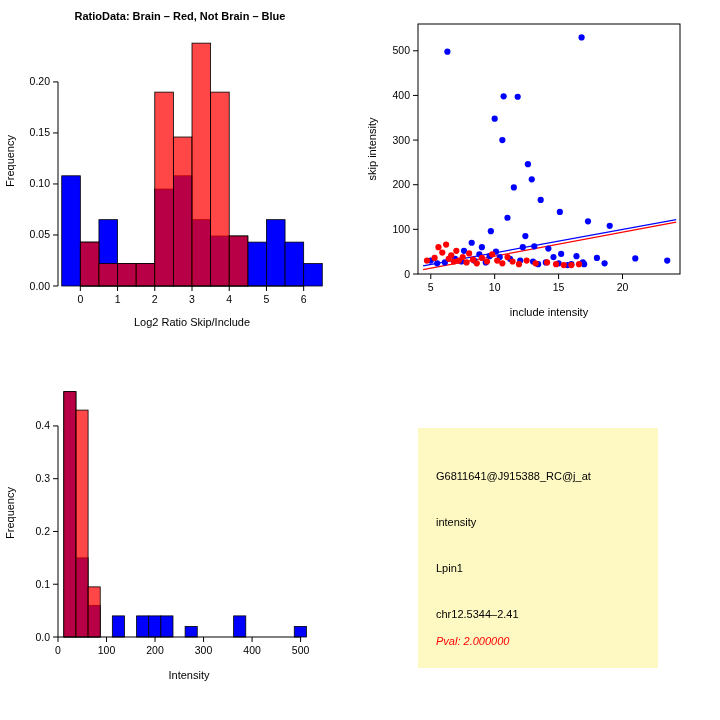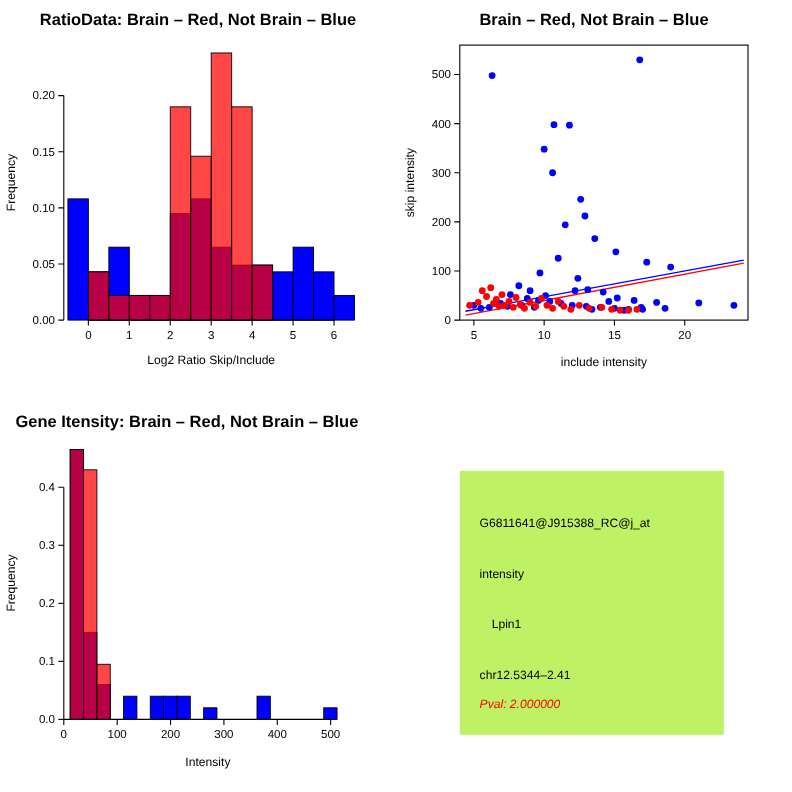--- a/index.html
+++ b/index.html
@@ -1,19 +1,19 @@
 <!DOCTYPE html>
 <html><head>
 <meta charset="utf-8">
 <style>
   html,body{margin:0;padding:0;background:#ffffff;}
   body{width:720px;height:720px;font-family:"Liberation Sans",sans-serif;color:#000;overflow:hidden;}
   .page{position:relative;width:720px;height:720px;}
   .panel{position:absolute;}
-  .title{font-size:15px;font-weight:bold;text-align:center;white-space:nowrap;}
+  .title{font-size:11px;font-weight:bold;text-align:center;white-space:nowrap;}
   svg{display:block;}
   text{font-family:"Liberation Sans",sans-serif;}
   .infobox{position:absolute;background:#e7c8cd;}
   .infotext{position:absolute;font-size:11px;color:#000;white-space:nowrap;}
   .infotext.pval{color:#ff0000;font-style:italic;}
 </style>
 </head>
 <body>
 
 <div class="page">
@@ -69,21 +69,20 @@
         <line x1="58" y1="110.93877551020407" x2="53" y2="110.93877551020407" stroke="#000" stroke-width="1"></line>
         <text x="50" y="114.43877551020407" font-size="10.5" text-anchor="end" fill="#000">0.15</text>
         <line x1="58" y1="59.918367346938766" x2="53" y2="59.918367346938766" stroke="#000" stroke-width="1"></line>
         <text x="50" y="63.418367346938766" font-size="10.5" text-anchor="end" fill="#000">0.20</text>
         <text x="192" y="304" font-size="11" text-anchor="middle" fill="#000">Log2 Ratio Skip/Include</text>
         <text x="14" y="139" font-size="11" text-anchor="middle" fill="#000" transform="rotate(-90 14 139)">Frequency</text>
       </svg>
   </div>
 
   <div class="panel" style="left:360px;top:10px;width:360px;height:350px;">
-    <div class="title" style="width:360px;">Brain – Red, Not Brain – Blue</div>
     <svg id="svg-scatter" width="360" height="330">
         <rect x="58" y="14" width="262" height="250" fill="none" stroke="#000" stroke-width="1"></rect>
         <line x1="70.78048780487805" y1="264" x2="70.78048780487805" y2="269" stroke="#000" stroke-width="1"></line>
         <text x="70.78048780487805" y="281" font-size="10.5" text-anchor="middle" fill="#000">5</text>
         <line x1="134.6829268292683" y1="264" x2="134.6829268292683" y2="269" stroke="#000" stroke-width="1"></line>
         <text x="134.6829268292683" y="281" font-size="10.5" text-anchor="middle" fill="#000">10</text>
         <line x1="198.58536585365854" y1="264" x2="198.58536585365854" y2="269" stroke="#000" stroke-width="1"></line>
         <text x="198.58536585365854" y="281" font-size="10.5" text-anchor="middle" fill="#000">15</text>
         <line x1="262.4878048780488" y1="264" x2="262.4878048780488" y2="269" stroke="#000" stroke-width="1"></line>
         <text x="262.4878048780488" y="281" font-size="10.5" text-anchor="middle" fill="#000">20</text>
@@ -180,21 +179,20 @@
         <circle cx="196.02926829268293" cy="254.17857142857142" r="3.1" fill="#ff0000"></circle>
         <circle cx="203.69756097560978" cy="255.07142857142858" r="3.1" fill="#ff0000"></circle>
         <circle cx="211.36585365853657" cy="255.07142857142858" r="3.1" fill="#ff0000"></circle>
         <circle cx="219.03414634146344" cy="254.17857142857142" r="3.1" fill="#ff0000"></circle>
         <text x="189" y="306" font-size="11" text-anchor="middle" fill="#000">include intensity</text>
         <text x="16" y="139" font-size="11" text-anchor="middle" fill="#000" transform="rotate(-90 16 139)">skip intensity</text>
       </svg>
   </div>
 
   <div class="panel" style="left:0;top:375px;width:360px;height:345px;">
-    <div class="title" style="width:360px;text-align:left;padding-left:14px;">Gene Itensity: Brain – Red, Not Brain – Blue</div>
     <svg id="svg-hist-intensity" width="360" height="325">
         <rect x="63.82222222222222" y="16.638297872340388" width="12.129629629629633" height="245.3617021276596" fill="#0000ff" stroke="#000" stroke-width="0.8"></rect>
         <rect x="75.95185185185186" y="182.85106382978722" width="12.129629629629633" height="79.14893617021278" fill="#0000ff" stroke="#000" stroke-width="0.8"></rect>
         <rect x="88.08148148148149" y="230.3404255319149" width="12.129629629629619" height="31.65957446808511" fill="#0000ff" stroke="#000" stroke-width="0.8"></rect>
         <rect x="112.34074074074074" y="240.89361702127658" width="12.129629629629633" height="21.106382978723417" fill="#0000ff" stroke="#000" stroke-width="0.8"></rect>
         <rect x="136.6" y="240.89361702127658" width="12.129629629629648" height="21.106382978723417" fill="#0000ff" stroke="#000" stroke-width="0.8"></rect>
         <rect x="148.72962962962964" y="240.89361702127658" width="12.129629629629619" height="21.106382978723417" fill="#0000ff" stroke="#000" stroke-width="0.8"></rect>
         <rect x="160.85925925925926" y="240.89361702127658" width="12.129629629629619" height="21.106382978723417" fill="#0000ff" stroke="#000" stroke-width="0.8"></rect>
         <rect x="185.1185185185185" y="251.4468085106383" width="12.129629629629648" height="10.553191489361694" fill="#0000ff" stroke="#000" stroke-width="0.8"></rect>
         <rect x="233.63703703703703" y="240.89361702127658" width="12.129629629629648" height="21.106382978723417" fill="#0000ff" stroke="#000" stroke-width="0.8"></rect>
@@ -224,21 +222,21 @@
         <text x="50" y="159.96808510638294" font-size="10.5" text-anchor="end" fill="#000">0.2</text>
         <line x1="58" y1="103.70212765957447" x2="53" y2="103.70212765957447" stroke="#000" stroke-width="1"></line>
         <text x="50" y="107.20212765957447" font-size="10.5" text-anchor="end" fill="#000">0.3</text>
         <line x1="58" y1="50.936170212765916" x2="53" y2="50.936170212765916" stroke="#000" stroke-width="1"></line>
         <text x="50" y="54.436170212765916" font-size="10.5" text-anchor="end" fill="#000">0.4</text>
         <text x="189" y="304" font-size="11" text-anchor="middle" fill="#000">Intensity</text>
         <text x="14" y="138" font-size="11" text-anchor="middle" fill="#000" transform="rotate(-90 14 138)">Frequency</text>
       </svg>
   </div>
 
-  <div class="infobox" id="infobox" style="left: 418px; top: 428px; width: 240px; height: 240px; background: #bef264;">
+  <div class="infobox" id="infobox" style="left: 418px; top: 428px; width: 240px; height: 240px; background: #fef9c3;">
     <div class="infotext" style="left:18px;top:42px;">G6811641@J915388_RC@j_at</div>
     <div class="infotext" style="left:18px;top:88px;">intensity</div>
-    <div class="infotext" style="left:29px;top:134px;">Lpin1</div>
+    <div class="infotext" style="left:18px;top:134px;">Lpin1</div>
     <div class="infotext" style="left:18px;top:180px;text-align:center;">chr12.5344–2.41</div>
     <div class="infotext pval" style="left: 18px; top: 207px; color: rgb(255, 0, 0);">Pval: 2.000000</div>
   </div>
 
 </div>
 
 </body></html>

